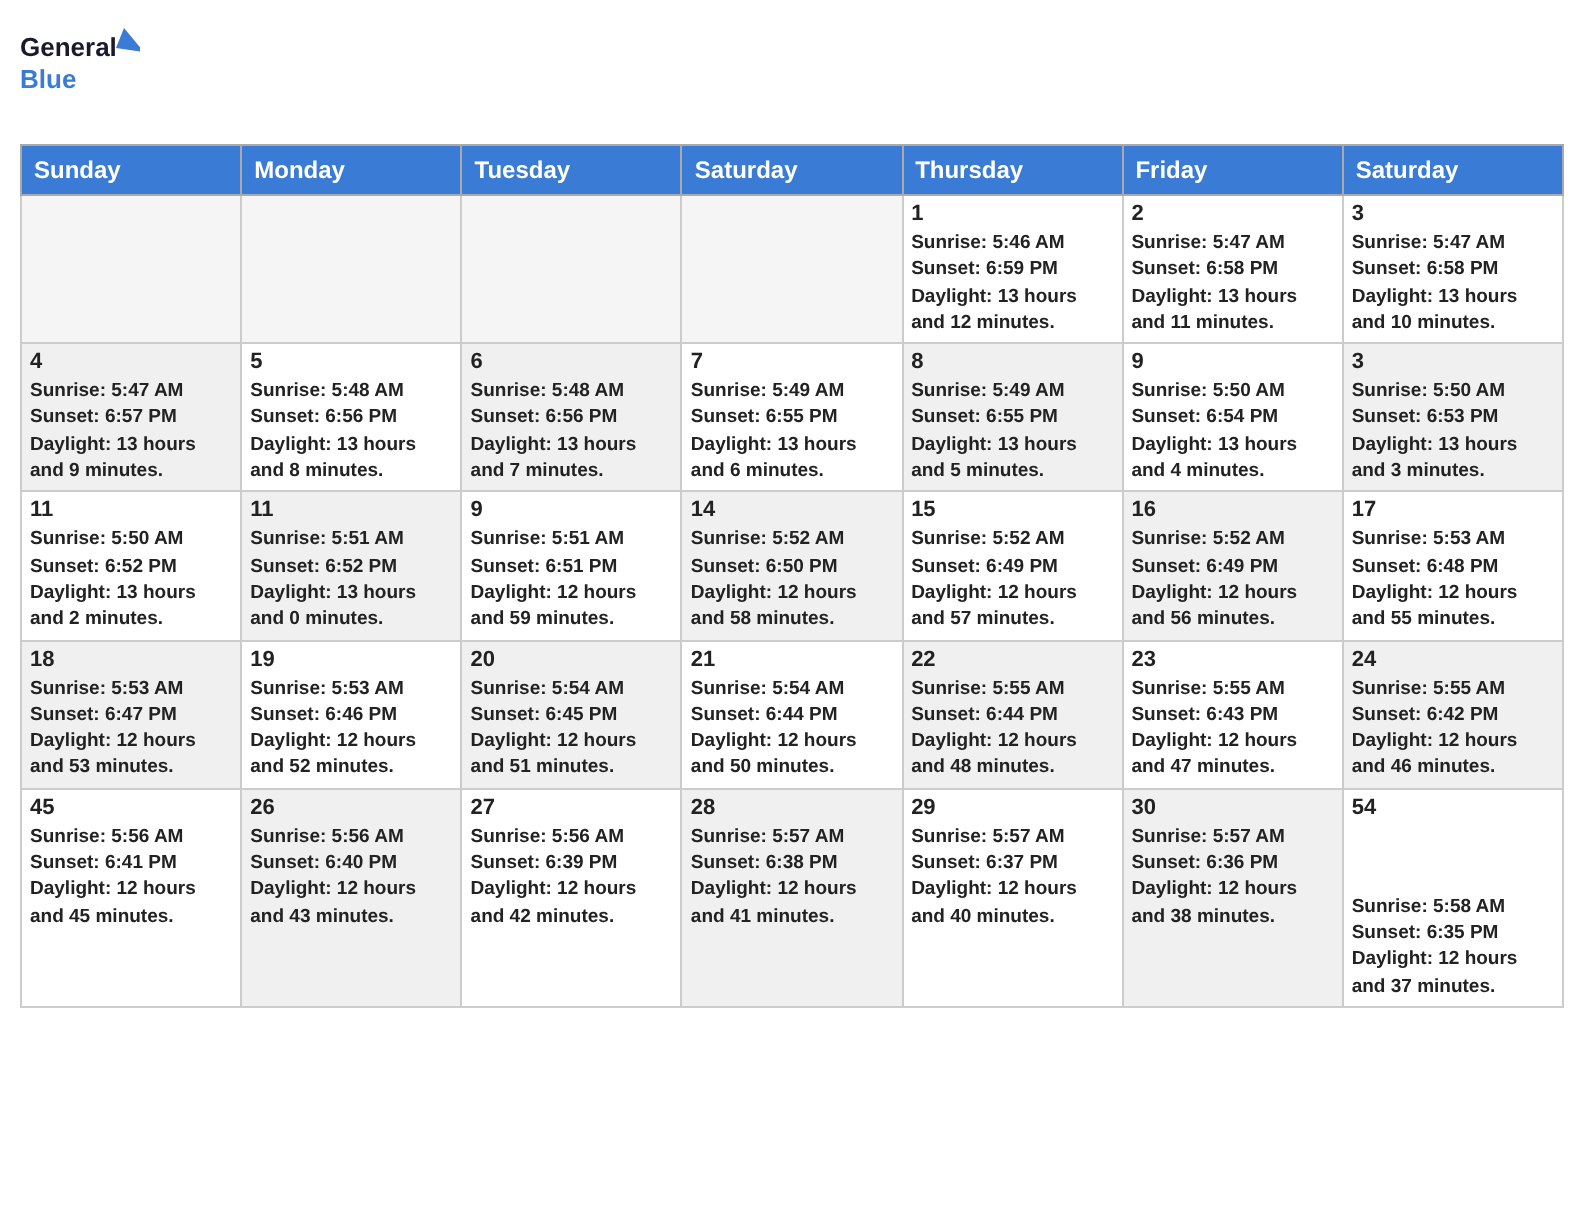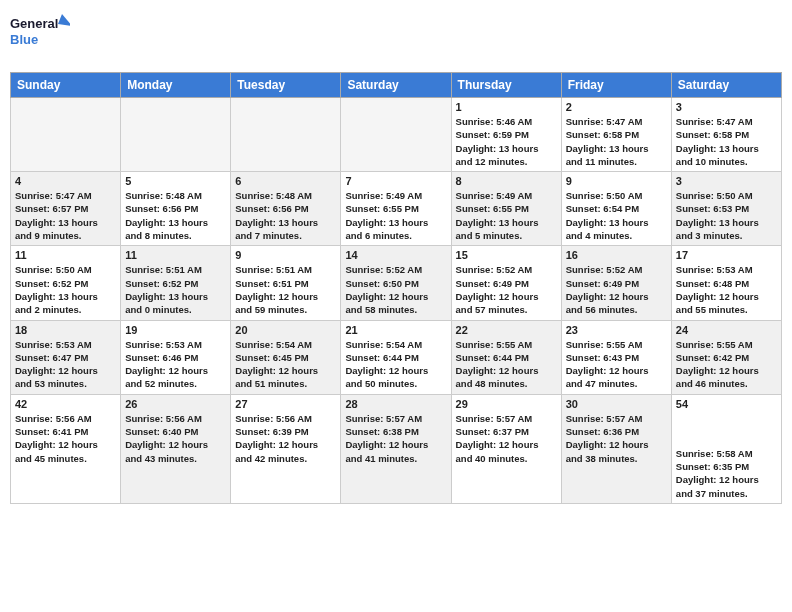--- a/index.html
+++ b/index.html
@@ -280,21 +280,21 @@
         <td class="shaded">
           <div class="day-num">24</div>
           <div class="day-info" style="white-space: pre-line;">Sunrise: 5:55 AM
 Sunset: 6:42 PM
 Daylight: 12 hours
 and 46 minutes.</div>
         </td>
       </tr>
       <tr>
         <td>
-          <div class="day-num">42</div>
+          <div class="day-num">45</div>
           <div class="day-info" style="white-space: pre-line;">Sunrise: 5:56 AM
 Sunset: 6:41 PM
 Daylight: 12 hours
 and 45 minutes.</div>
         </td>
         <td class="shaded">
           <div class="day-num">26</div>
           <div class="day-info" style="white-space: pre-line;">Sunrise: 5:56 AM
 Sunset: 6:40 PM
 Daylight: 12 hours

